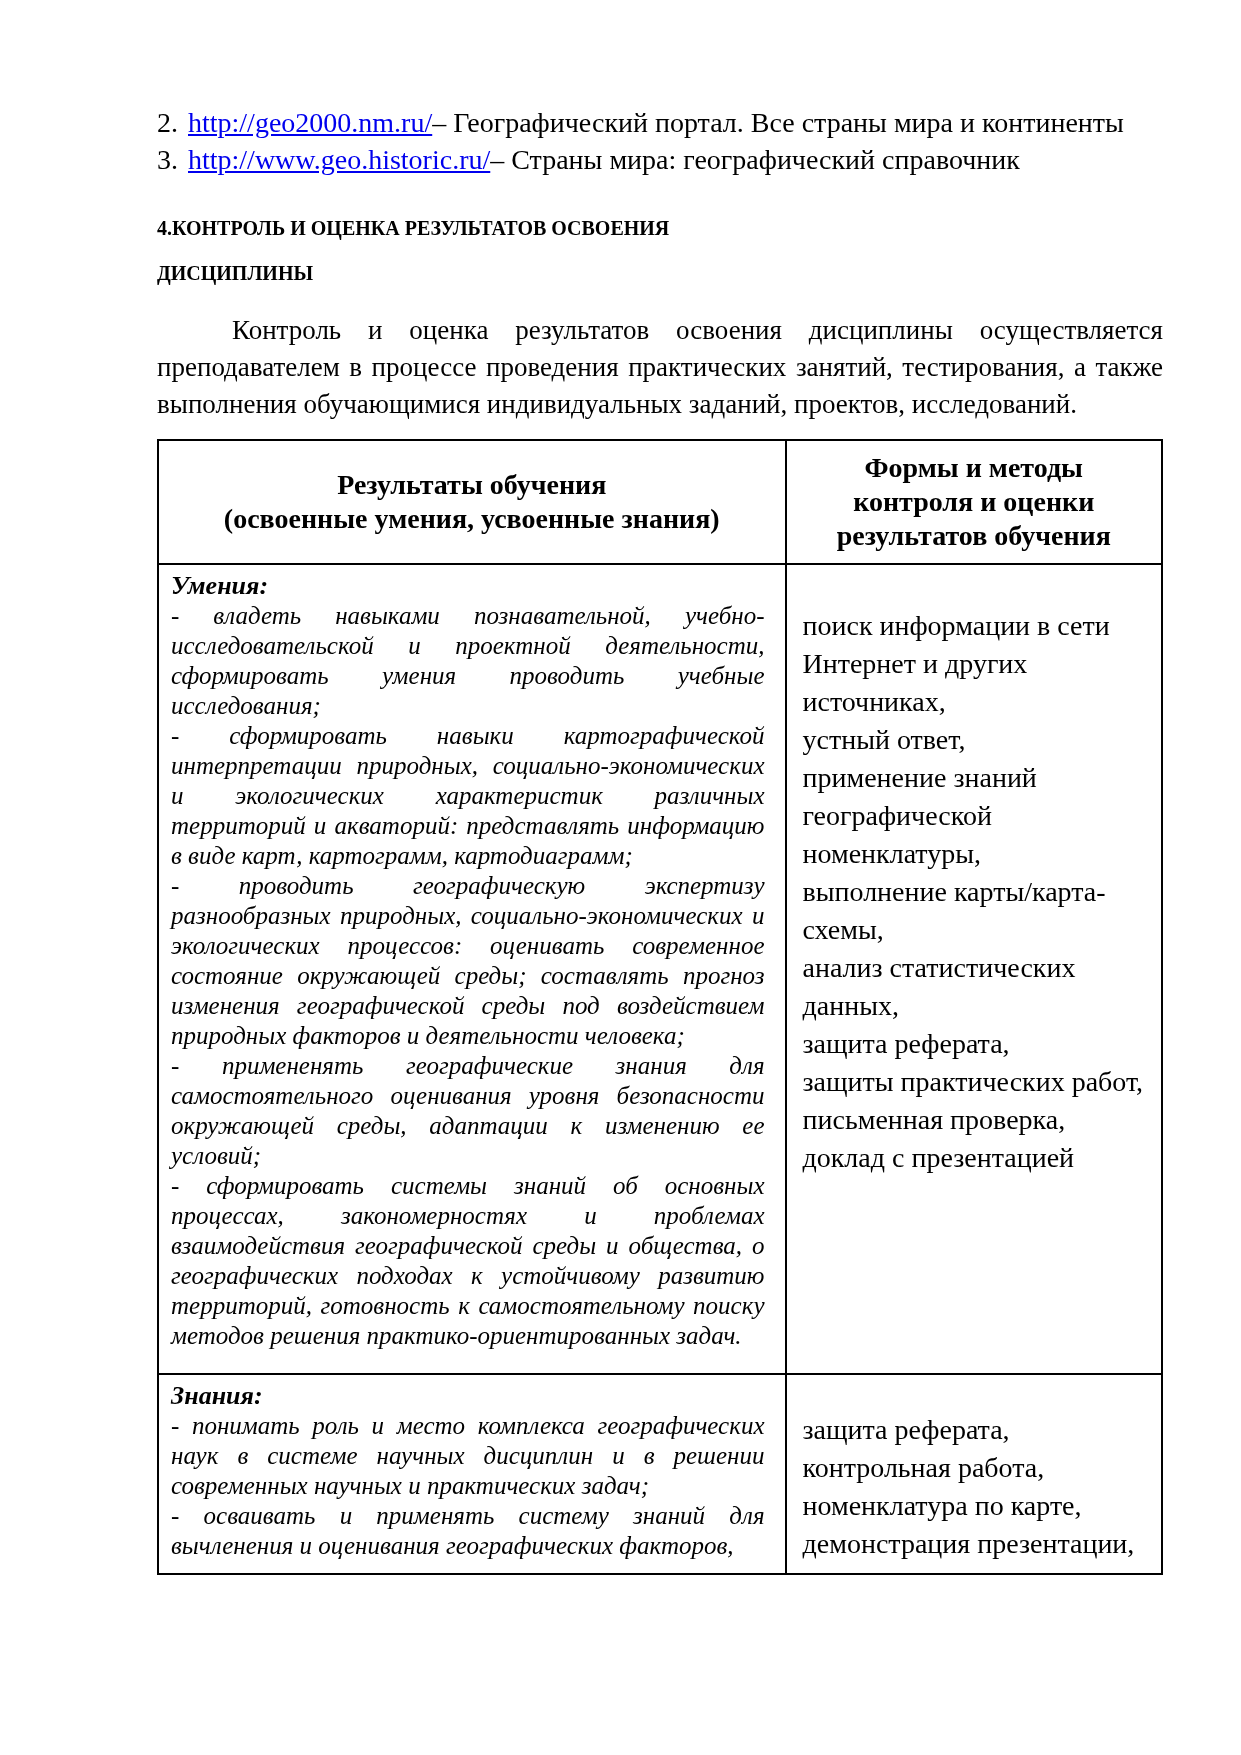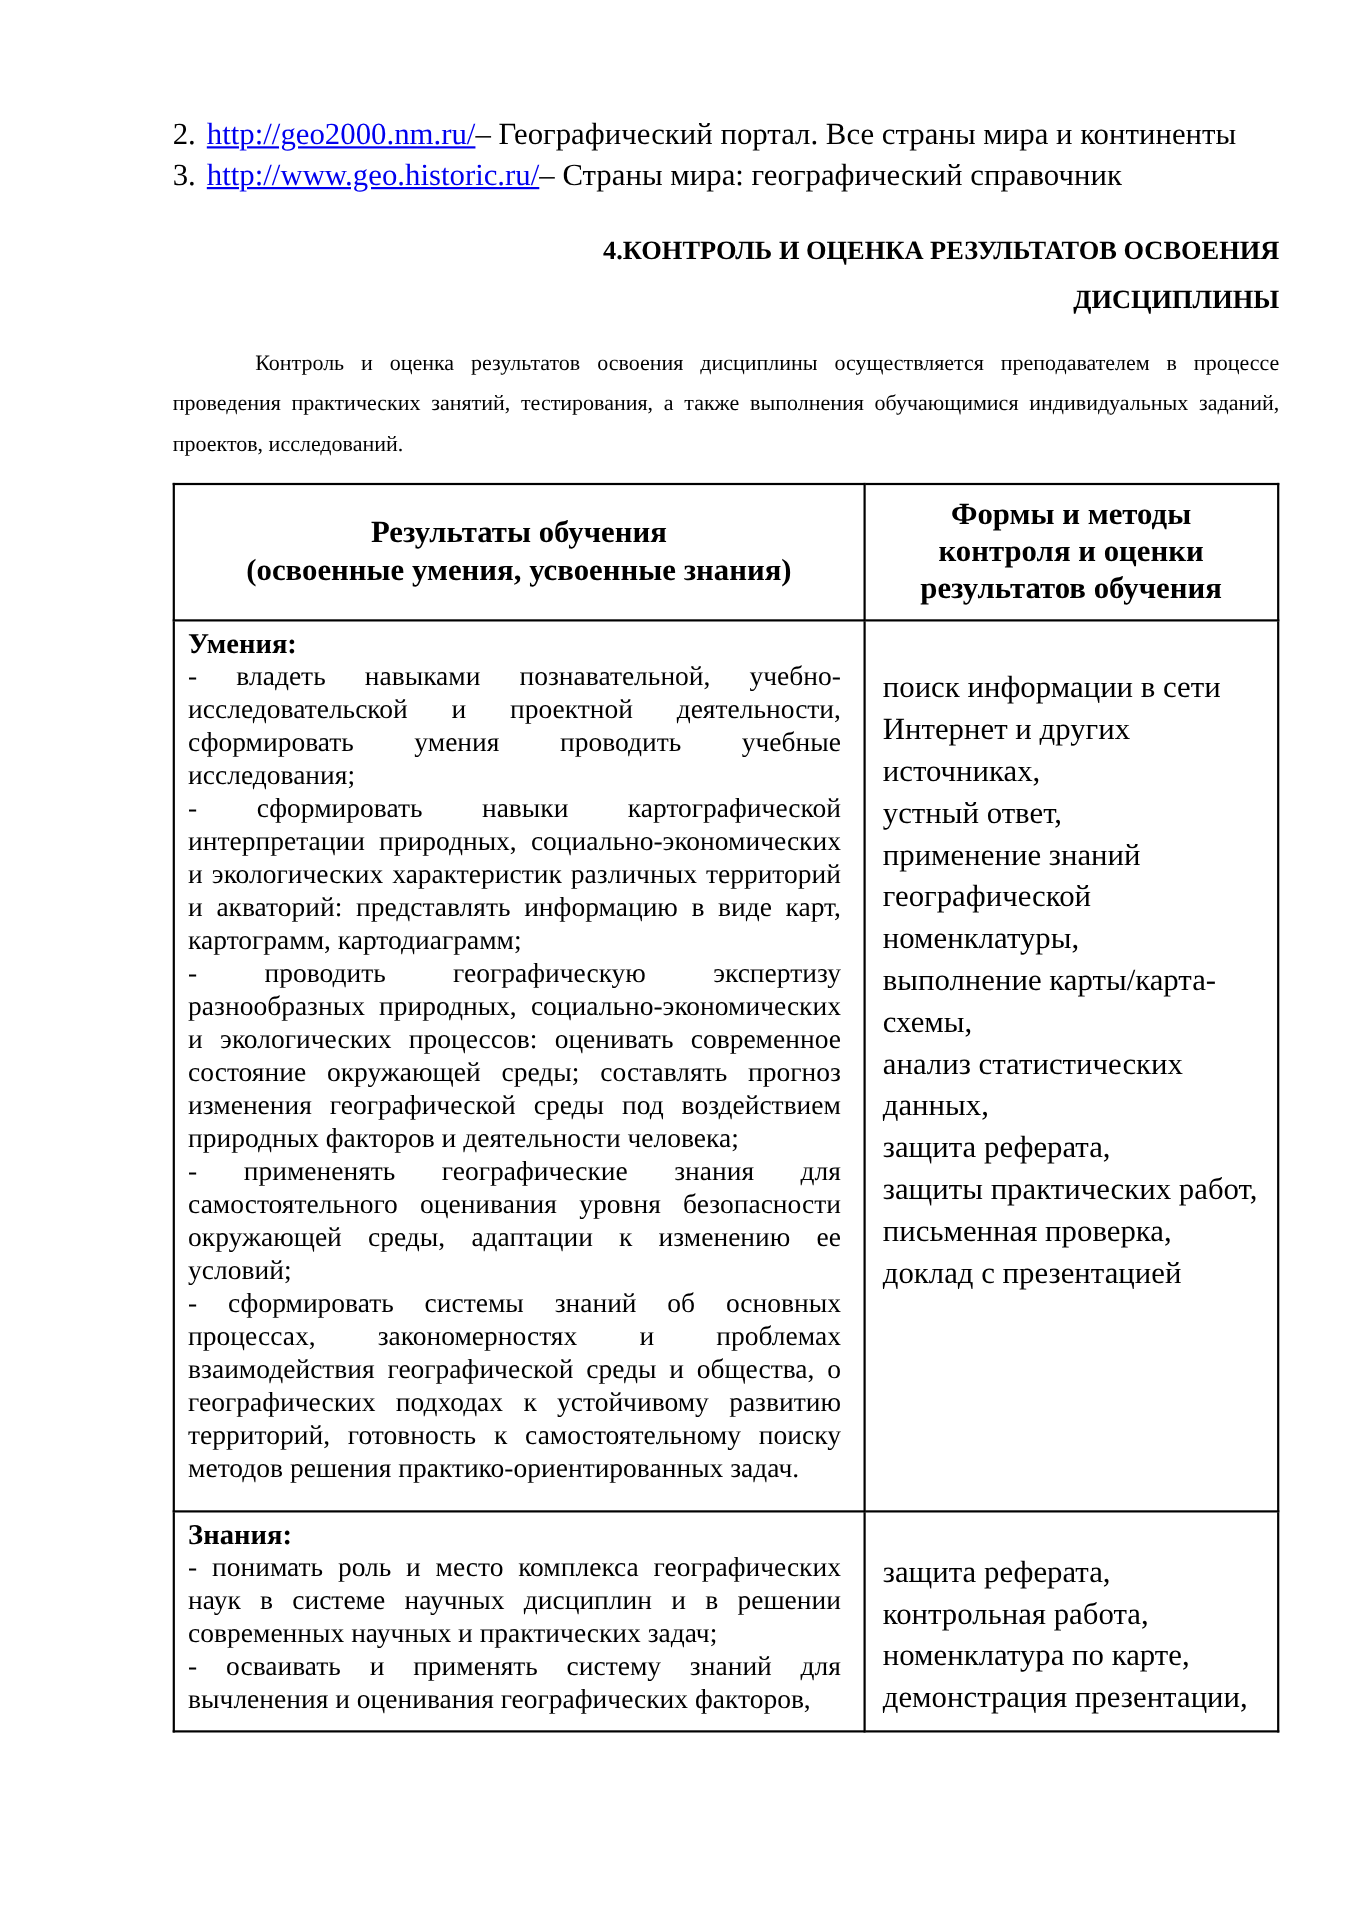--- a/index.html
+++ b/index.html
@@ -21,30 +21,30 @@
   .ref-item { text-align: justify; }
   .ref-item .num { margin-right: 10px; }
   .link {
     color: #0000ee;
     text-decoration: underline;
     cursor: pointer;
   }
   
   .section-heading {
     margin-top: 28px;
-    font-size: 24px;
+    font-size: 20px;
     font-weight: bold;
     line-height: 45px;
-    text-align: right;
+    text-align: left;
     white-space: pre-line;
   }
   
   .intro {
     margin-top: 16px;
-    font-size: 20px;
+    font-size: 27px;
     line-height: 37px;
     text-align: justify;
     text-indent: 75px;
   }
   
   table.results {
     margin-top: 16px;
     width: 1006px;
     border-collapse: collapse;
     table-layout: fixed;
@@ -63,20 +63,21 @@
     vertical-align: middle;
     white-space: pre-line;
     padding: 10px 8px;
   }
   td.cell-left {
     vertical-align: top;
     font-size: 25px;
     line-height: 30px;
     text-align: justify;
     padding: 6px 20px 22px 12px;
+    font-style: italic;
   }
   td.cell-left .cell-title {
     font-size: 26px;
     font-weight: bold;
     text-align: left;
   }
   td.cell-left p { margin: 0; }
   td.cell-right {
     vertical-align: top;
     font-size: 28px;

